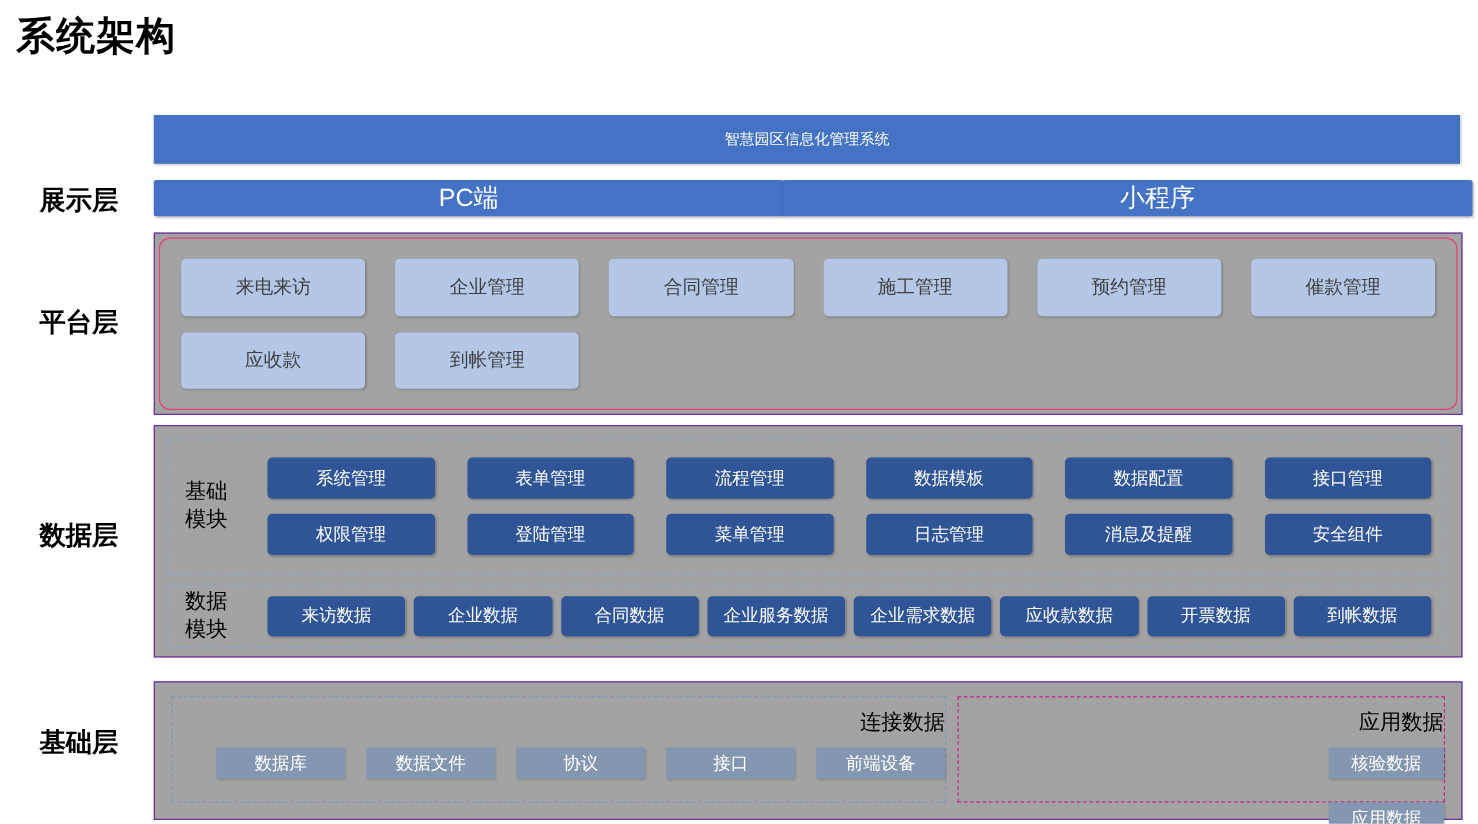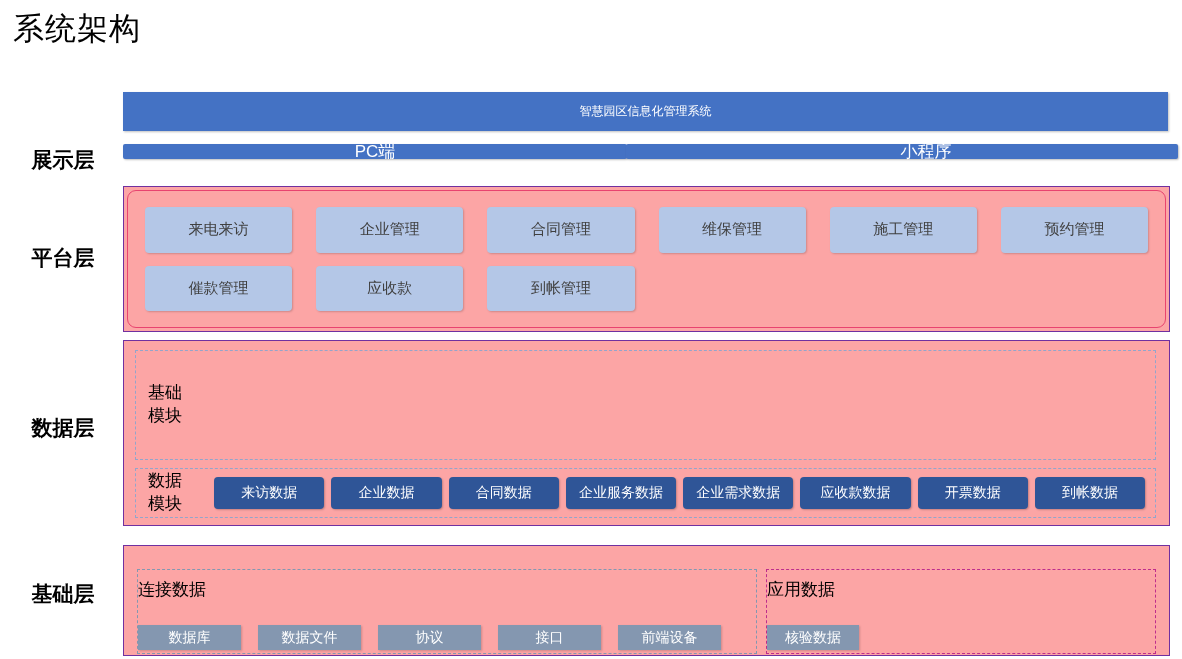--- a/index.html
+++ b/index.html
@@ -2,37 +2,37 @@
 <html><head>
 <meta charset="utf-8">
 <style>
   html,body{margin:0;padding:0;background:#ffffff;}
   body{
     font-family:"Liberation Sans","DejaVu Sans",sans-serif;
     width:1182px;height:659px;position:relative;overflow:hidden;color:#000;
   }
   .abs{position:absolute;}
   
-  .page-title{left:13px;top:8px;font-size:31px;font-weight:400;letter-spacing:1px;color:#000;}
+  .page-title{left:13px;top:8px;font-size:31px;font-weight:700;letter-spacing:1px;color:#000;}
   
   .layer-label{width:110px;text-align:center;font-size:21px;font-weight:800;color:#000;}
   
   .banner{
     left:123px;top:92px;width:1045px;height:39px;background:#4472C4;color:#fff;
     display:flex;align-items:center;justify-content:center;font-size:12px;
     box-shadow:1px 1px 2px rgba(0,0,0,.25);
   }
   
   .pres-bar{
-    top:144px;height:15px;background:#4472C4;color:#fff;border-radius:2px;
-    display:flex;align-items:center;justify-content:center;font-size:17px;
+    top:144px;height:29px;background:#4472C4;color:#fff;border-radius:2px;
+    display:flex;align-items:center;justify-content:center;font-size:20px;
     box-shadow:1px 1px 2px rgba(0,0,0,.25);
   }
   
-  .outer-frame{border:1px solid #7030A0;background:#fca5a5;}
+  .outer-frame{border:1px solid #7030A0;background:#a3a3a3;}
   .platform-frame{left:123px;top:186px;width:1045px;height:144px;}
   .platform-inner{
     position:absolute;left:3px;top:3px;right:3px;bottom:3px;
     border:1px solid #E8436F;border-radius:9px;
     display:grid;grid-template-columns:repeat(6,1fr);
     column-gap:24px;row-gap:13px;padding:16px 17px;box-sizing:border-box;
   }
   .lightblue-box{
     background:#B4C7E7;border-radius:4px;color:#404040;font-size:15px;
     display:flex;align-items:center;justify-content:center;
@@ -58,27 +58,27 @@
   }
   .darkblue-box{
     background:#2F5597;border-radius:4px;color:#fff;font-size:14px;height:33px;
     display:flex;align-items:center;justify-content:center;white-space:nowrap;
     box-shadow:1px 1px 2px rgba(0,0,0,.22);
   }
   .datamod-grid .darkblue-box{height:32px;}
   
   .base-frame{left:123px;top:545px;width:1045px;height:109px;}
   .base-box{
-    position:absolute;top:23px;height:85px;box-sizing:border-box;
-    display:flex;flex-direction:column;align-items:flex-start;
+    position:absolute;top:11px;height:85px;box-sizing:border-box;
+    display:flex;flex-direction:column;align-items:flex-end;
   }
   .conn-box{left:13px;width:620px;border:1px dashed #8497B0;}
   .app-box{left:642px;width:390px;border:1px dashed #BE2D8C;}
   .base-title{font-size:17px;color:#000;margin-top:8px;}
-  .base-row{display:flex;gap:17px;margin-top:24px;}
+  .base-row{display:flex;gap:17px;margin-top:9px;}
   .gray-box{
     background:#8497B0;color:#fff;font-size:14px;height:25px;width:103px;
     display:flex;align-items:center;justify-content:center;white-space:nowrap;
     box-shadow:1px 1px 2px rgba(0,0,0,.18);
   }
   .app-box .base-row{gap:19px;flex-direction:column;}
   .app-box .gray-box{width:92px;}
 </style>
 </head>
 <body>
@@ -92,33 +92,46 @@
 <div class="abs layer-label" style="left:8px;top:146px;">展示层</div>
 <div class="abs pres-bar" style="left:123px;width:504px;">PC端</div>
 <div class="abs pres-bar" style="left:626px;width:504px;padding-left:48px;">小程序</div>
 
 <div class="abs layer-label" style="left:8px;top:244px;">平台层</div>
 <div class="abs outer-frame platform-frame">
   <div class="platform-inner">
     <div class="lightblue-box">来电来访</div>
     <div class="lightblue-box">企业管理</div>
     <div class="lightblue-box">合同管理</div>
-    <div class="lightblue-box">维保管理</div>
     <div class="lightblue-box">施工管理</div>
     <div class="lightblue-box">预约管理</div>
     <div class="lightblue-box">催款管理</div>
     <div class="lightblue-box">应收款</div>
     <div class="lightblue-box">到帐管理</div>
   </div>
 </div>
 
 <div class="abs layer-label" style="left:8px;top:414px;">数据层</div>
 <div class="abs outer-frame data-frame">
   <div class="dashed-box basic-box">
     <div class="module-label">基础模块</div>
+    <div class="basic-grid">
+      <div class="darkblue-box">系统管理</div>
+      <div class="darkblue-box">表单管理</div>
+      <div class="darkblue-box">流程管理</div>
+      <div class="darkblue-box">数据模板</div>
+      <div class="darkblue-box">数据配置</div>
+      <div class="darkblue-box">接口管理</div>
+      <div class="darkblue-box">权限管理</div>
+      <div class="darkblue-box">登陆管理</div>
+      <div class="darkblue-box">菜单管理</div>
+      <div class="darkblue-box">日志管理</div>
+      <div class="darkblue-box">消息及提醒</div>
+      <div class="darkblue-box">安全组件</div>
+    </div>
   </div>
   <div class="dashed-box datamod-box">
     <div class="module-label">数据模块</div>
     <div class="datamod-grid">
       <div class="darkblue-box">来访数据</div>
       <div class="darkblue-box">企业数据</div>
       <div class="darkblue-box">合同数据</div>
       <div class="darkblue-box">企业服务数据</div>
       <div class="darkblue-box">企业需求数据</div>
       <div class="darkblue-box">应收款数据</div>

